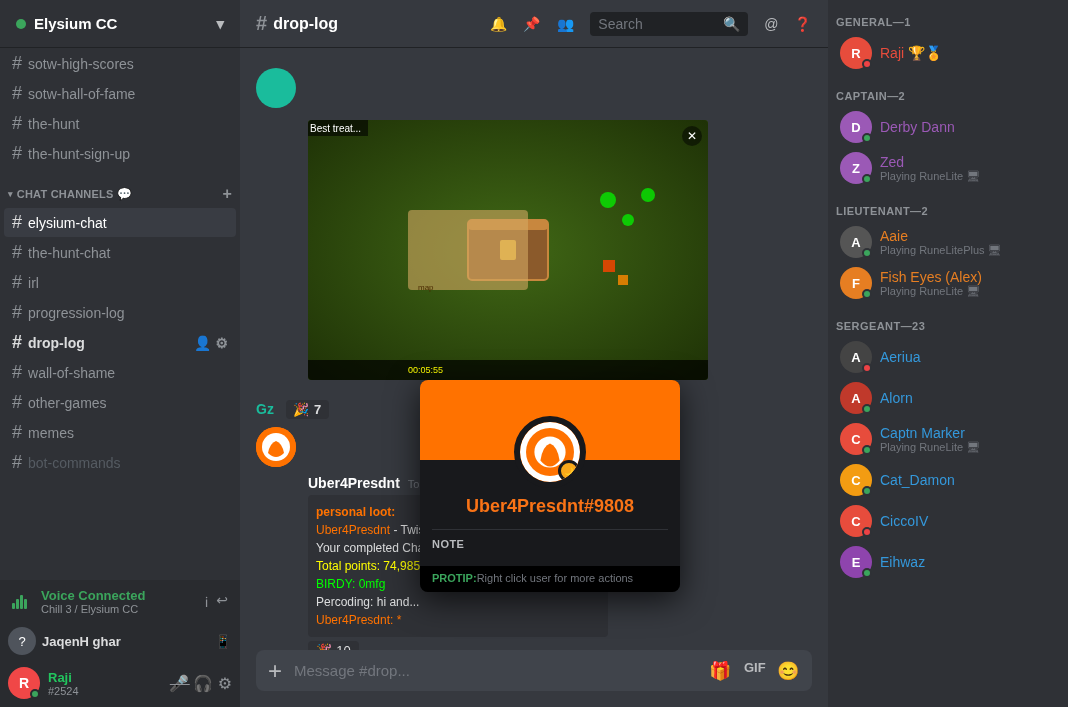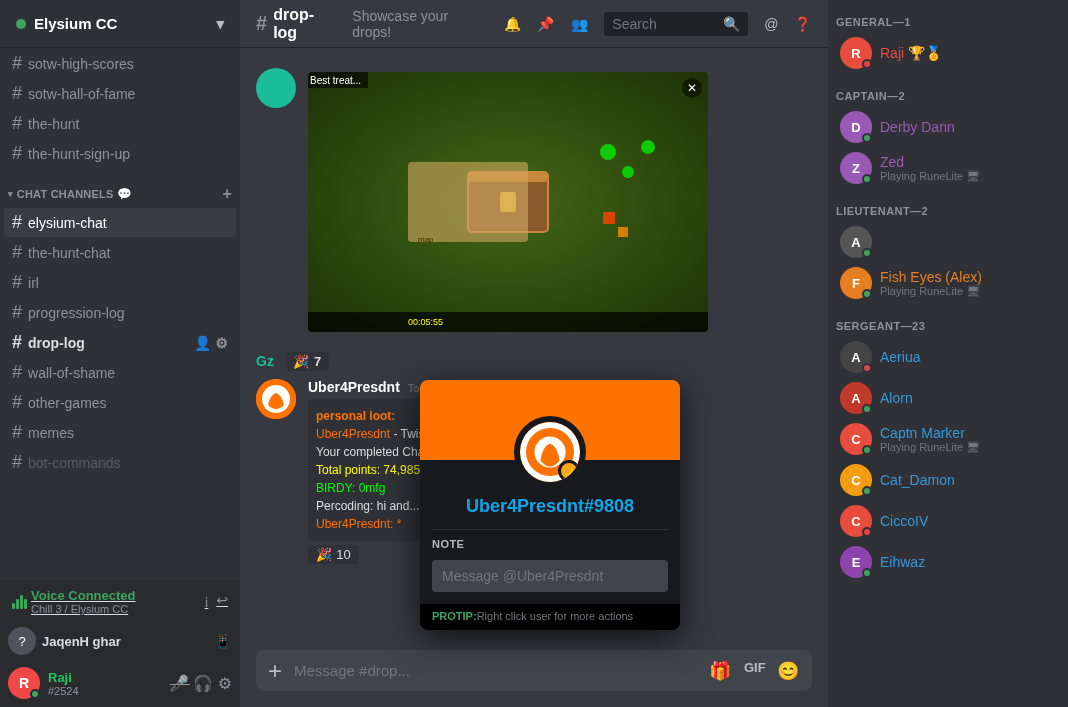--- a/index.html
+++ b/index.html
@@ -70,22 +70,21 @@
     .channel-item .hash { margin-right: 6px; font-size: 18px; color: #8e9297; }
     .channel-item.active .hash { color: #dcddde; }
     .channel-item .channel-icons { margin-left: auto; display: flex; gap: 4px; }
     .channel-item .channel-icons span { font-size: 13px; color: #8e9297; }
 
     .voice-connected {
       background: #292b2f;
       padding: 8px 12px;
       display: flex;
       align-items: center;
-      gap: 4px;
-      text-decoration: underline;
+      gap: 14px;
     }
     .voice-bars { display: flex; align-items: flex-end; gap: 1px; }
     .voice-bars span { background: #3ba55c; display: block; width: 3px; border-radius: 1px; }
     .voice-info { flex: 1; }
     .voice-title { color: #3ba55c; font-size: 13px; font-weight: 700; }
     .voice-sub { color: #8e9297; font-size: 11px; }
     .voice-actions { display: flex; gap: 8px; color: #8e9297; }
 
     .jaqs-panel {
       background: #292b2f;
@@ -137,40 +136,40 @@
     .chat-header-icons { margin-left: auto; display: flex; align-items: center; gap: 16px; color: #b9bbbe; }
     .search-box {
       background: #202225;
       border-radius: 4px;
       display: flex;
       align-items: center;
       padding: 4px 8px;
       gap: 6px;
       color: #72767d;
       font-size: 14px;
-      width: 144px;
+      width: 158px;
     }
 
     .chat-messages {
       flex: 1;
       overflow-y: auto;
       padding: 16px 0;
       position: relative;
     }
     .chat-messages::-webkit-scrollbar { width: 4px; }
     .chat-messages::-webkit-scrollbar-thumb { background: #202225; border-radius: 2px; }
 
     .message-group {
       display: flex;
       padding: 4px 16px;
       gap: 12px;
       margin-bottom: 8px;
     }
     .msg-avatar { width: 40px; height: 40px; border-radius: 50%; flex-shrink: 0; display: flex; align-items: center; justify-content: center; font-weight: 700; color: #fff; font-size: 16px; }
-    .msg-content { flex: 1; }
+    .msg-content { flex: 1; margin-top: 48px; }
     .msg-header { display: flex; align-items: baseline; gap: 8px; margin-bottom: 4px; }
     .msg-author { font-weight: 700; color: #fff; font-size: 14px; }
     .msg-time { font-size: 11px; color: #72767d; }
     .msg-text { color: #dcddde; font-size: 14px; line-height: 1.375; }
 
     .gz-line {
       padding: 4px 16px;
       color: #1abc9c;
       font-size: 14px;
       font-weight: 600;
@@ -292,21 +291,21 @@
       border: 3px solid #18191c;
       display: flex; align-items: center; justify-content: center;
       font-size: 10px;
     }
     .popup-body {
       padding: 36px 12px 12px;
     }
     .popup-username {
       font-size: 18px;
       font-weight: 700;
-      color: #0ea5e9;
+      color: #f97316;
       text-align: center;
       margin-bottom: 12px;
     }
     .popup-divider { height: 1px; background: #2f3136; margin: 8px 0; }
     .popup-note-label {
       font-size: 11px;
       font-weight: 700;
       color: #b9bbbe;
       text-transform: uppercase;
       letter-spacing: 0.04em;
@@ -489,21 +488,20 @@
     </div>
   </div>
 </div>
 
 <div class="main-area">
   <div class="chat-header">
     <div class="channel-name">
       <span class="hash-big">#</span>
       <span>drop-log</span>
     </div>
-    <div class="description">Showcase your drops!</div>
     <div class="chat-header-icons">
       <span style="cursor:pointer;">🔔</span>
       <span style="cursor:pointer;">📌</span>
       <span style="cursor:pointer;">👥</span>
       <div class="search-box">
         <span>Search</span>
         <span style="margin-left:auto;">🔍</span>
       </div>
       <span style="cursor:pointer;">@</span>
       <span style="cursor:pointer;">❓</span>
@@ -623,21 +621,20 @@
         <div class="popup-badge" style="background:#faa81a;">
           <span style="font-size:8px;">🌙</span>
         </div>
       </div>
     </div>
   </div>
   <div class="popup-body">
     <div class="popup-username">Uber4Presdnt#9808</div>
     <div class="popup-divider"></div>
     <div class="popup-note-label">NOTE</div>
-    <div class="popup-msg-input">Message @Uber4Presdnt</div>
   </div>
   <div class="popup-protip">
     <span class="tip-label">PROTIP:</span>
     <span>Right click user for more actions</span>
   </div>
 </div>
 
 <div class="right-sidebar">
 
   <div class="member-category">GENERAL—1</div>
@@ -671,20 +668,24 @@
       <div class="member-sub">Playing RuneLite 🖥</div>
     </div>
   </div>
 
   <div class="member-category">LIEUTENANT—2</div>
   <div class="member-item">
     <div class="member-avatar" style="background:#555;">
       <span>A</span>
       <div class="member-status online"></div>
     </div>
+    <div class="member-info">
+      <div class="member-name lt">Aaie</div>
+      <div class="member-sub">Playing RuneLitePlus 🖥</div>
+    </div>
   </div>
   <div class="member-item">
     <div class="member-avatar" style="background:#e67e22;">
       <span>F</span>
       <div class="member-status online"></div>
     </div>
     <div class="member-info">
       <div class="member-name lt">Fish Eyes (Alex)</div>
       <div class="member-sub">Playing RuneLite 🖥</div>
     </div>

